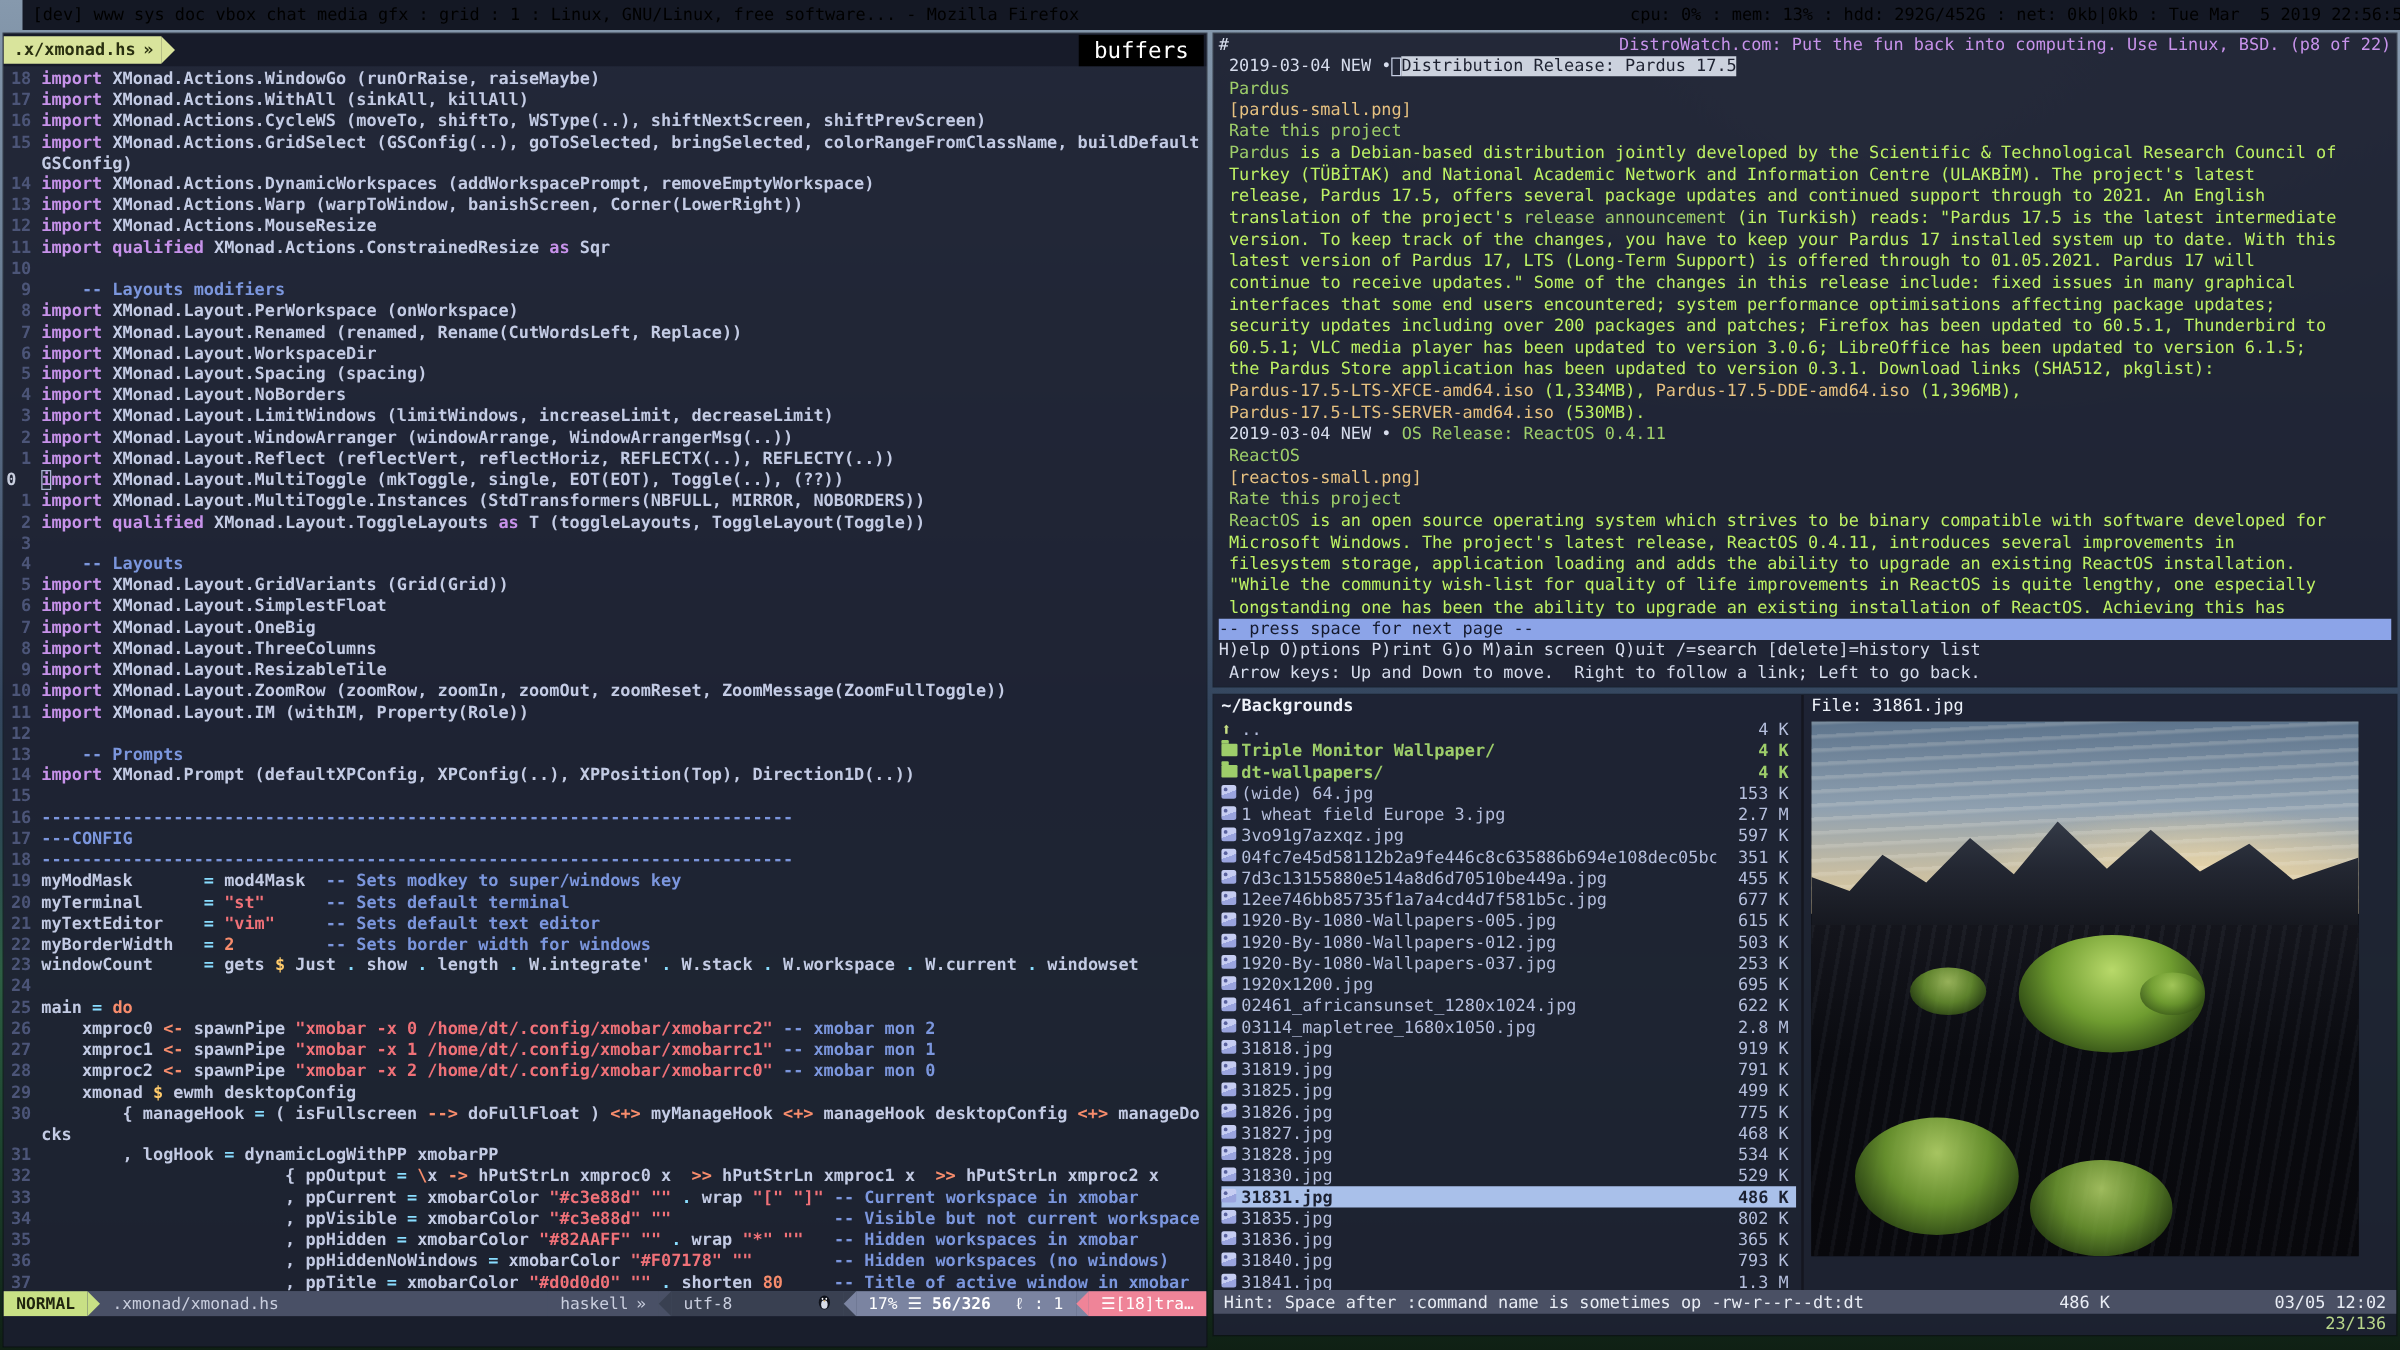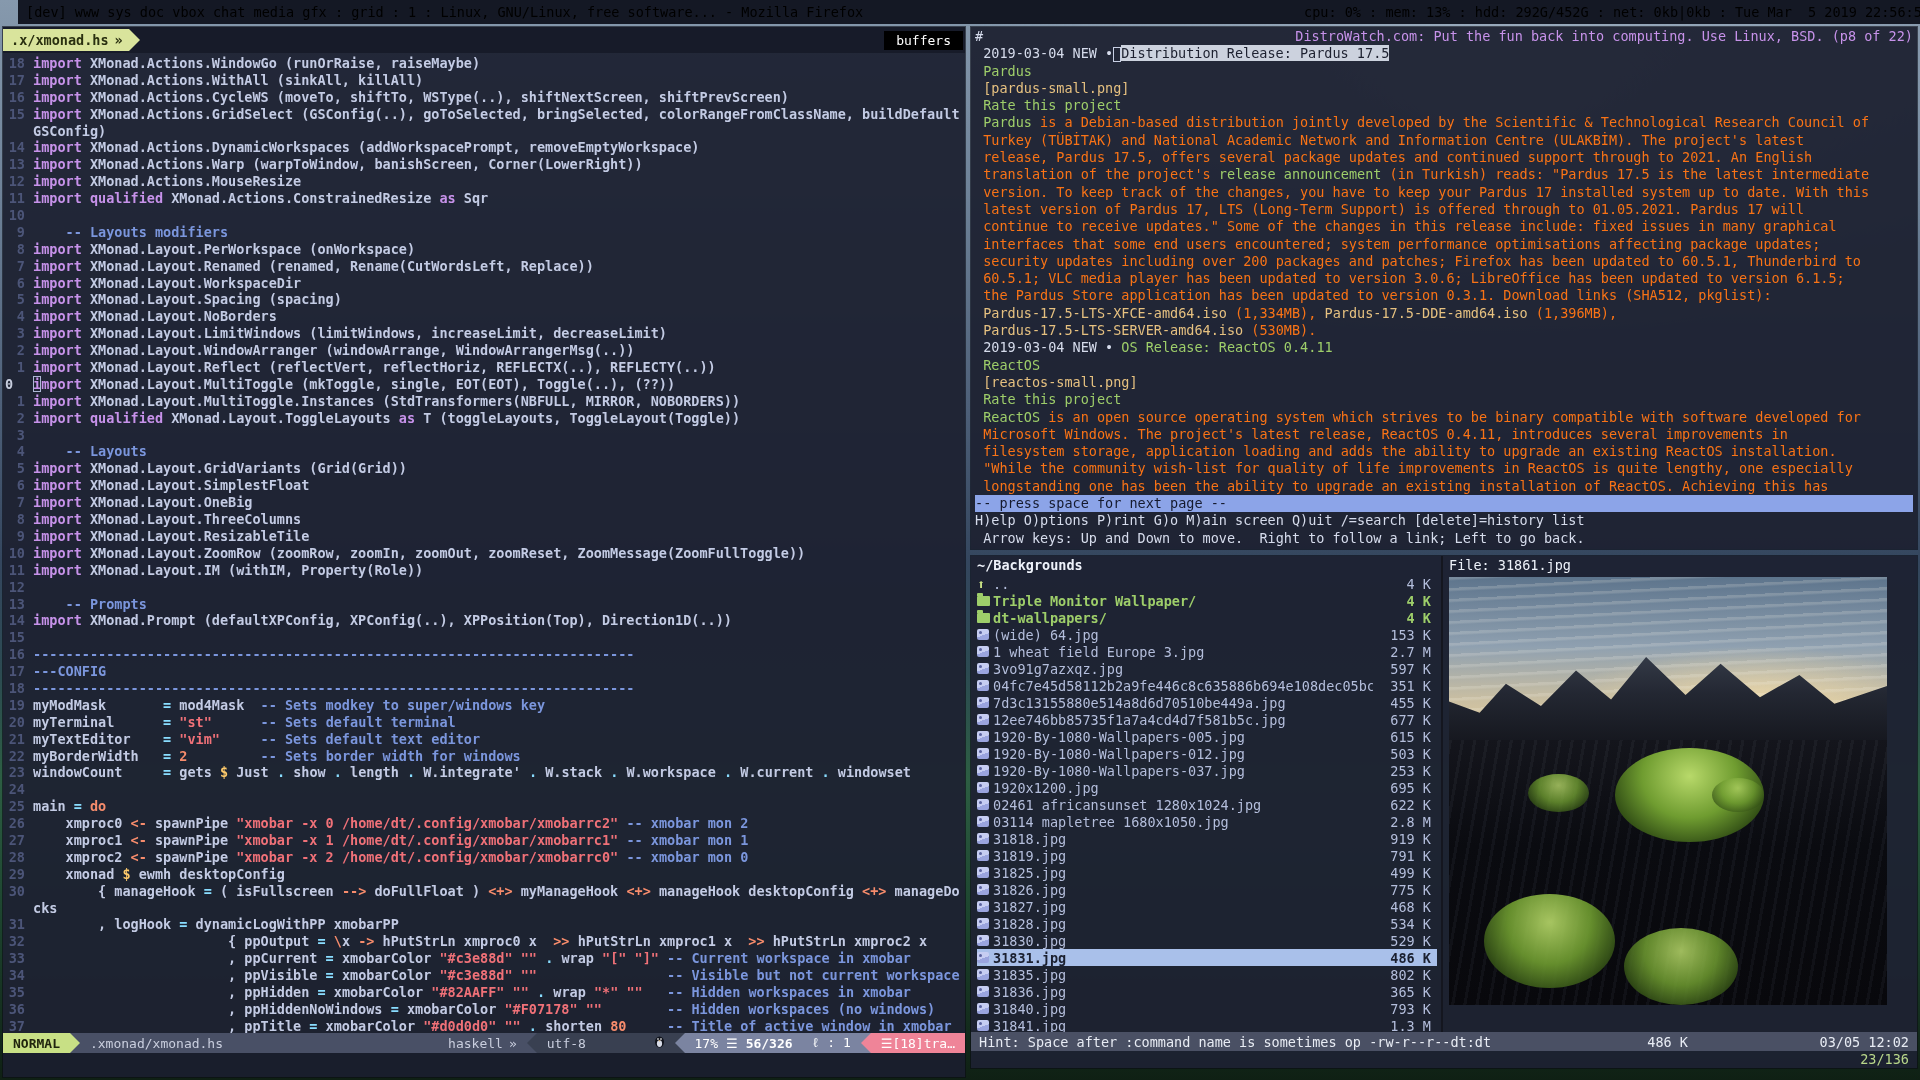--- a/index.html
+++ b/index.html
@@ -17,21 +17,21 @@
     background:#141824; display:flex; align-items:center; justify-content:space-between;
     font-size:13.5px; padding:0 8px; white-space:pre; }
 
   
   #vim { left:3px; top:27px; width:962px; height:1050px; display:flex; flex-direction:column; }
   #vim-tabline { height:26px; background:#171b29; display:flex; align-items:center; justify-content:space-between; flex:none; }
   #vim-tab { background:#d9e49c; color:#2a3010; font-weight:bold; font-size:13.5px;
     height:22px; display:flex; align-items:center; padding:0 6px 0 8px; position:relative; }
   #vim-tab .tab-arrow { position:absolute; right:-11px; top:0; width:0; height:0;
     border-top:11px solid transparent; border-bottom:11px solid transparent; border-left:11px solid #d9e49c; }
-  #vim-buffers { background:#000; color:#fff; font-size:13px; padding:2px 12px; margin-right:2px; }
+  #vim-buffers { background:#000; color:#fff; font-size:18px; padding:2px 12px; margin-right:2px; }
   #vim-content { flex:1; overflow:hidden; font-size:13.5px; line-height:16.9px; padding-top:2px;font-weight:bold; }
   .vline { white-space:pre; height:16.9px; }
   .lnum { display:inline-block; width:30px; text-align:right; padding-right:8px; color:#4c5578; }
   .lnum.cur { text-align:left; padding-left:2px; color:#c8cede; }
   .sg-n{color:#c3cbe4;} .sg-k{color:#c792ea;} .sg-c{color:#7b96dd;} .sg-s{color:#f07178;}
   .sg-o{color:#89ddff;} .sg-g{color:#f78c6c;} .sg-d{color:#ffcb6b;} .sg-w{color:#d6dcec;}
   .sg-cur{color:#c792ea; outline:1px solid #aeb8d6; outline-offset:-1px;}
   
   #vim-status { height:20px; flex:none; display:flex; align-items:stretch; font-size:13px; background:#495066; }
   .sl-seg { display:flex; align-items:center; padding:0 10px; white-space:pre; }
@@ -49,21 +49,21 @@
   #vim-cmdline { height:24px; flex:none; background:rgba(26,30,44,0.9); }
   .penguin { display:inline-block; margin-left:5px; }
 
   
   #w3m { left:971px; top:27px; width:946px; height:522px; font-size:13.5px; line-height:17.3px; padding:1px 4px; }
   #w3m-titlerow { display:flex; justify-content:space-between; white-space:pre; }
   #w3m-hash { color:#d6dcec; }
   #w3m-title { color:#c792ea; }
   .wline { white-space:pre; min-height:17.3px; }
   .wline.full { background:#8ca4e8; color:#151a2e; }
-  .sg-b{color:#f97316;} .sg-lnk{color:#9ece6a;} .sg-img{color:#e6c180;}
+  .sg-b{color:#bef264;} .sg-lnk{color:#9ece6a;} .sg-img{color:#e6c180;}
   .sg-hl{background:#ccd2de;color:#1d2130;}
   .sg-bar{color:#151a2e;}
   .sg-cb{display:inline-block;width:8px;height:15px;outline:1px solid #c8d0e4;outline-offset:-1px;vertical-align:middle;}
 
   
   #vifm { left:971px; top:556px; width:946px; height:512px; display:flex; flex-direction:column; font-size:13.5px; }
   #vifm-main { flex:1; display:flex; overflow:hidden; }
   #vifm-left { width:470px; flex:none; display:flex; flex-direction:column; padding:1px 4px 0 6px; }
   #vifm-path { color:#eef2fa; font-weight:bold; height:18px; flex:none; }
   #file-list { flex:1; overflow:hidden; }

